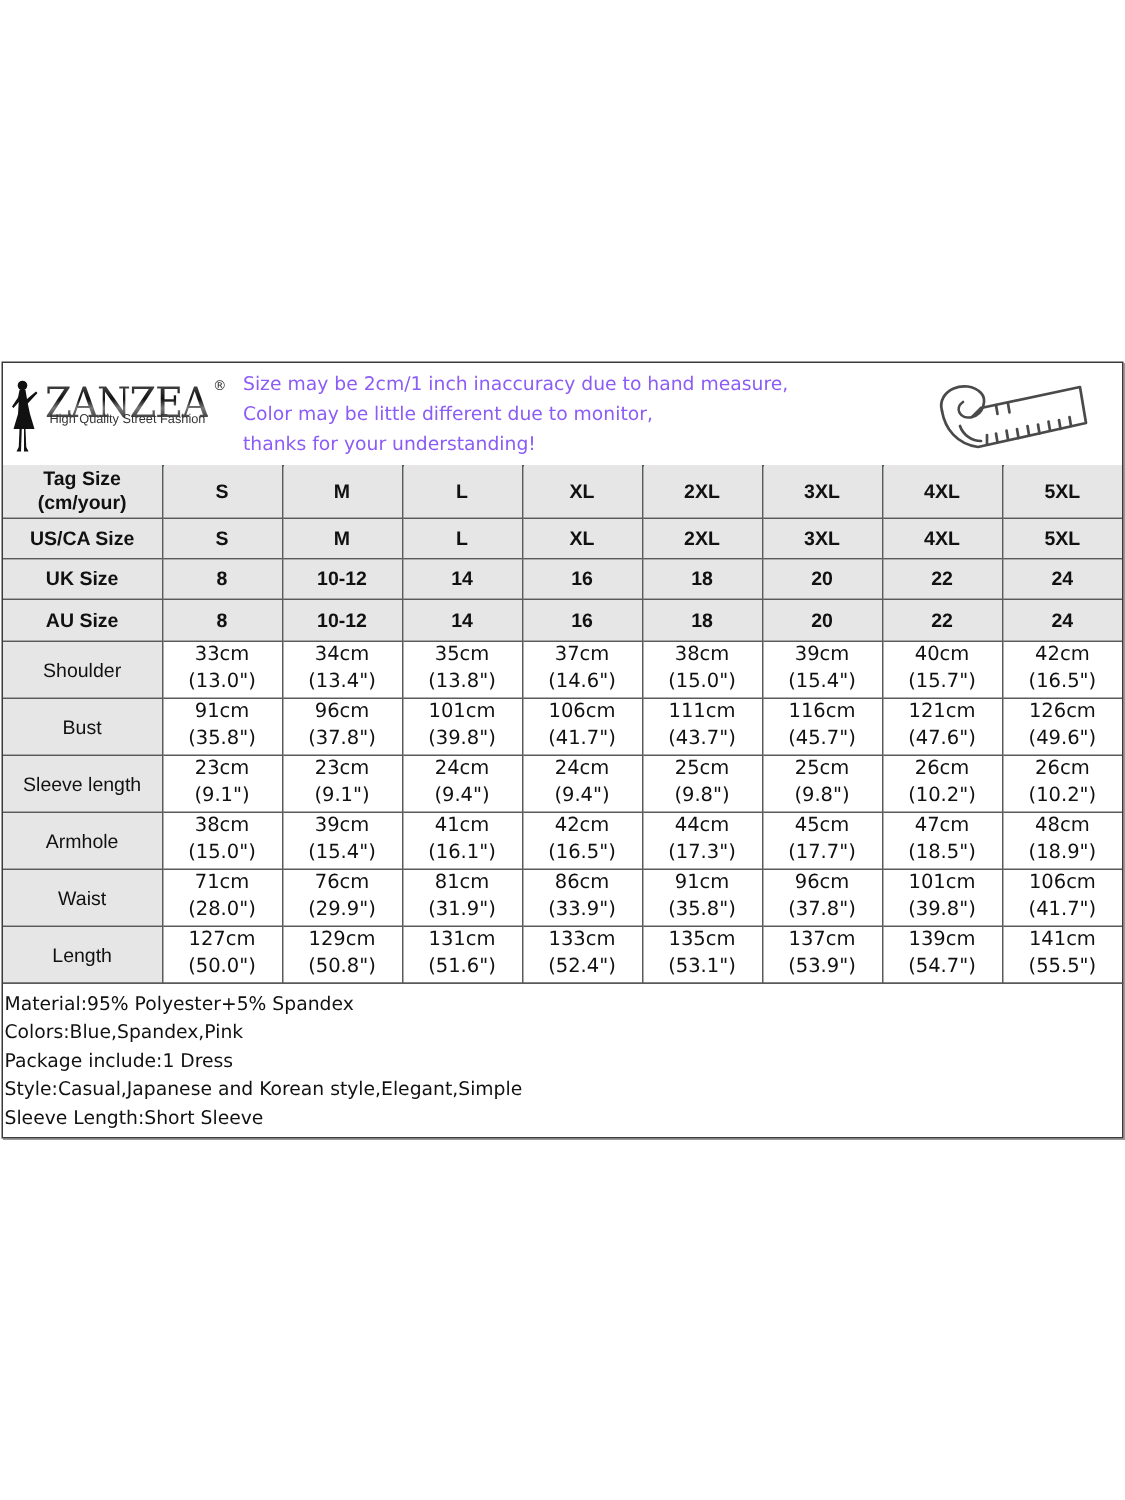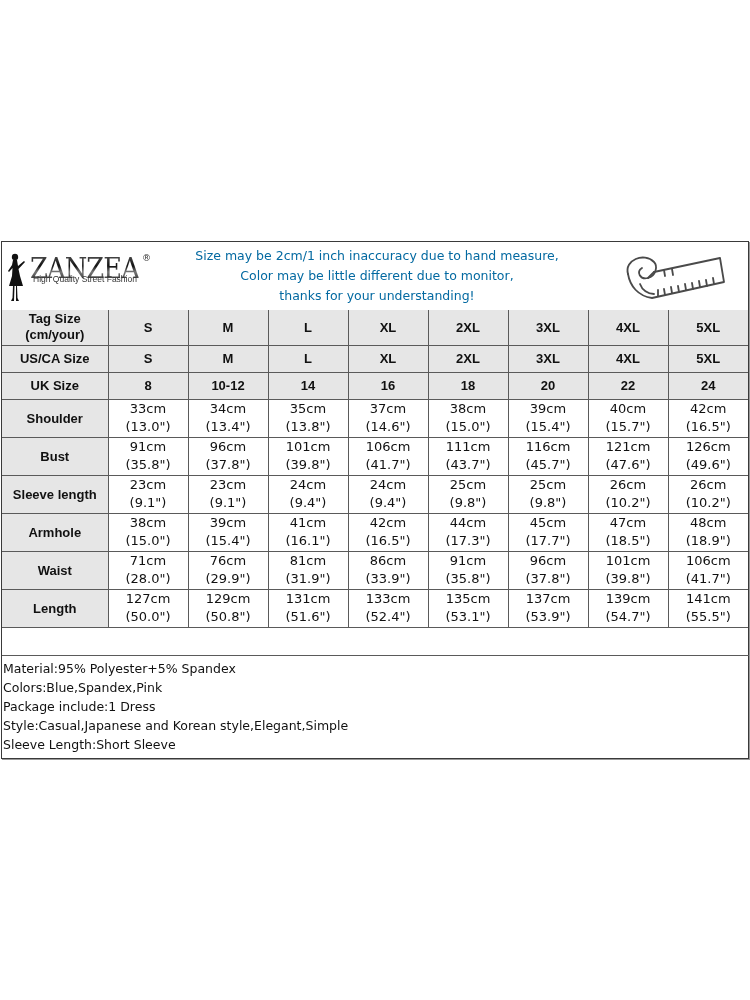--- a/index.html
+++ b/index.html
@@ -70,25 +70,24 @@
       left: 29px; top: 26px;
       font-family: "Liberation Sans", sans-serif;
       font-size: 8.5px;
       color: #333;
       white-space: nowrap;
     }
     .notice {
       position: absolute;
       left: 160px; top: 4px;
       width: 430px;
-      text-align: center;
       font-family: "DejaVu Sans", sans-serif;
       font-size: 12.5px;
       line-height: 20px;
-      color: #0369a1;
+      color: #8b5cf6;
     }
     .tape {
       position: absolute;
       left: 616px; top: 6px;
       width: 112px; height: 58px;
     }
     table.grid {
       position: absolute;
       left: 0;
       top: 68px;
@@ -111,21 +110,21 @@
     .size-row td {
       background: #e6e6e6;
       font-family: "Liberation Sans", sans-serif;
       font-weight: bold;
       font-size: 13px;
       color: #111;
     }
     .meas-row td.label-cell {
       background: #e6e6e6;
       font-family: "Liberation Sans", sans-serif;
-      font-weight: bold;
+      font-weight: normal;
       font-size: 13px;
     }
     .meas-row td.val-cell {
       background: #fff;
       font-family: "DejaVu Sans", sans-serif;
       font-size: 13px;
       line-height: 18px;
       color: #111;
     }
     .val-cm, .val-in { display: block; }
@@ -235,20 +234,31 @@
       <td>8</td>
       <td>10-12</td>
       <td>14</td>
       <td>16</td>
       <td>18</td>
       <td>20</td>
       <td>22</td>
       <td>24</td>
     </tr>
 
+    <tr class="size-row" style="height:28px">
+      <td>AU Size</td>
+      <td>8</td>
+      <td>10-12</td>
+      <td>14</td>
+      <td>16</td>
+      <td>18</td>
+      <td>20</td>
+      <td>22</td>
+      <td>24</td>
+    </tr>
 
     <tr class="meas-row" style="height:38px">
       <td class="label-cell">Shoulder</td>
       <td class="val-cell">
             <span class="val-cm">33cm</span>
             <span class="val-in">(13.0")</span>
           </td>
       <td class="val-cell">
             <span class="val-cm">34cm</span>
             <span class="val-in">(13.4")</span>

